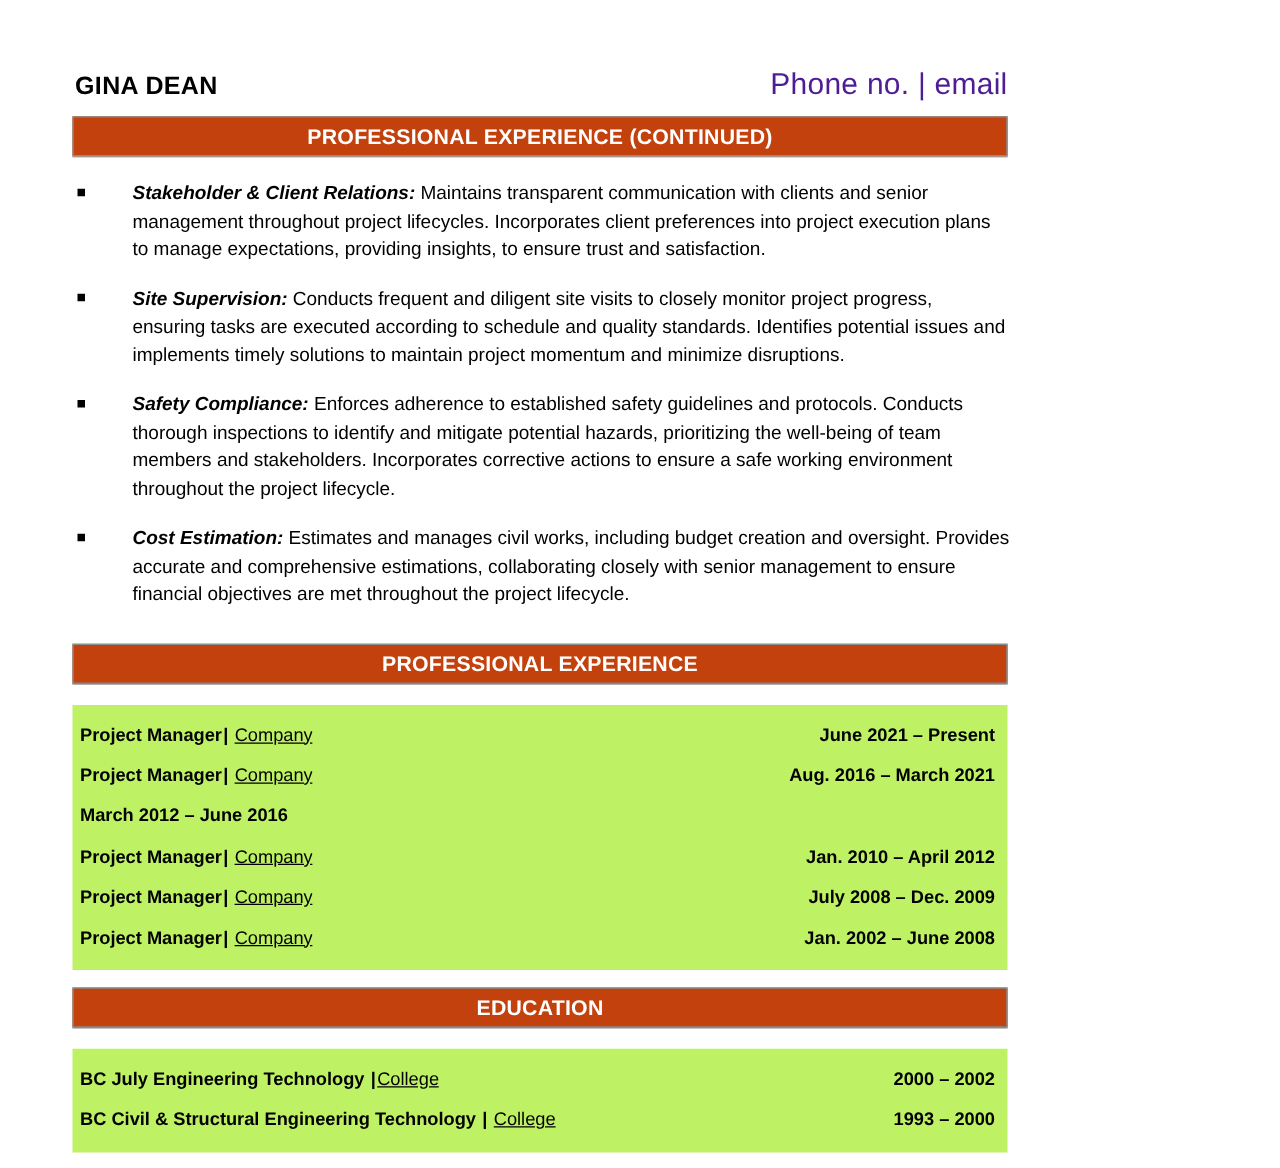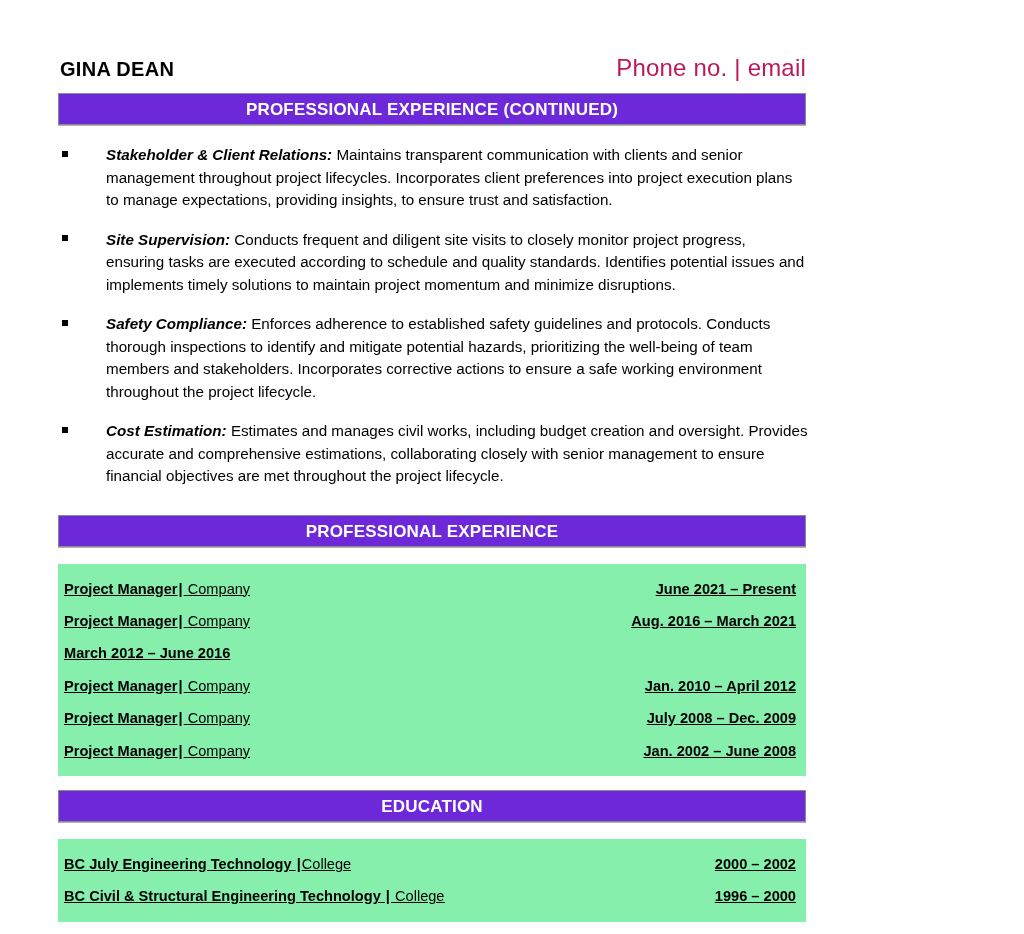--- a/index.html
+++ b/index.html
@@ -40,27 +40,27 @@
     padding-top: 56px;
     white-space: nowrap;
   }
   .contact-line {
     font-size: 24px;
     font-weight: normal;
     line-height: 1;
     padding-top: 56px;
     letter-spacing: 0.2px;
     white-space: nowrap;
-    color: #be185d;
+    color: #4c1d95;
   }
 
   
   .section-banner {
     margin: 0 58px;
-    background: #6d28d9;
+    background: #c2410c;
     color: #ffffff;
     text-align: center;
     font-size: 17px;
     font-weight: bold;
     letter-spacing: 0.2px;
     height: 32px;
     line-height: 32px;
     box-sizing: border-box;
     border: 1px solid #8c8c8c;
     box-shadow: 0 1px 0 0 #b0b0b0;
@@ -104,24 +104,23 @@
     text-align: left;
   }
   .bullet-lead {
     font-weight: bold;
     font-style: italic;
   }
 
   
   .entry-block {
     margin: 0 58px;
-    background: #86efac;
+    background: #bef264;
     padding: 9px 8px 9px 4px;
     box-sizing: border-box;
-    text-decoration: underline;
   }
   .entry-row {
     display: flex;
     align-items: baseline;
     justify-content: space-between;
     font-size: 14.6px;
     font-weight: bold;
     line-height: 32.4px;
     padding: 0 2px;
   }
@@ -233,21 +232,21 @@
 
   <div class="entry-block">
 
     <div class="entry-row">
       <span class="entry-left"><span>BC July Engineering Technology </span><span class="sep">|</span><span class="org-link">College</span></span>
       <span class="entry-right">2000 – 2002</span>
     </div>
 
     <div class="entry-row">
       <span class="entry-left"><span>BC Civil &amp; Structural Engineering Technology</span> <span class="sep">|</span> <span class="org-link">College</span></span>
-      <span class="entry-right">1996 – 2000</span>
+      <span class="entry-right">1993 – 2000</span>
     </div>
 
   </div>
 
   <div class="gap-small"></div>
 
   <div class="section-banner">TECHNICAL ACUMEN</div>
 
 </div>
 

